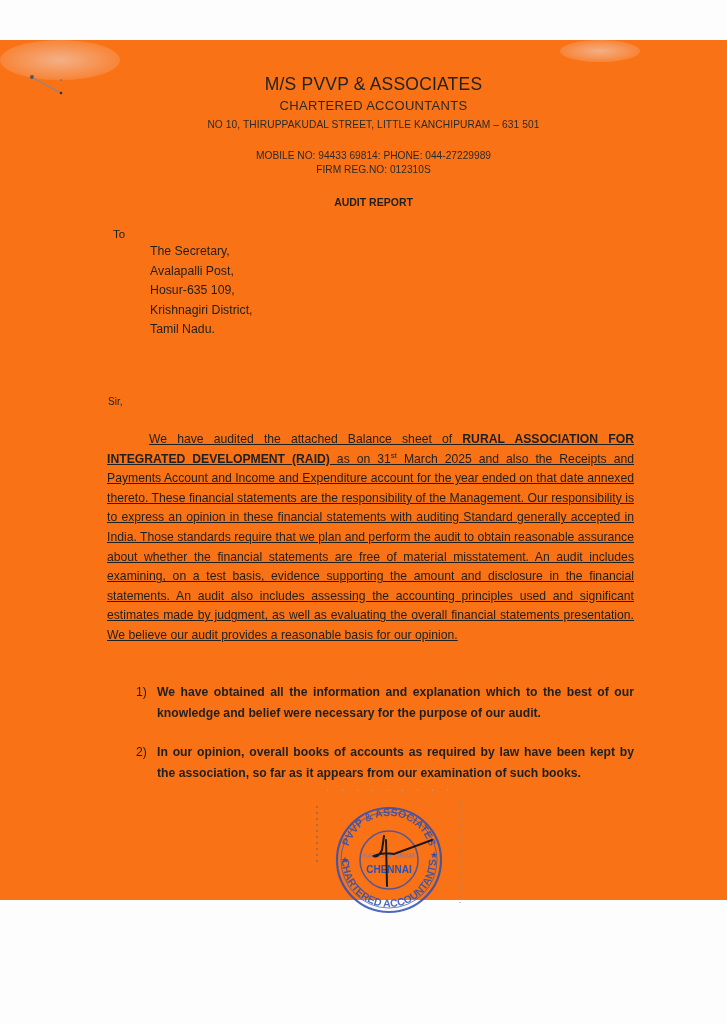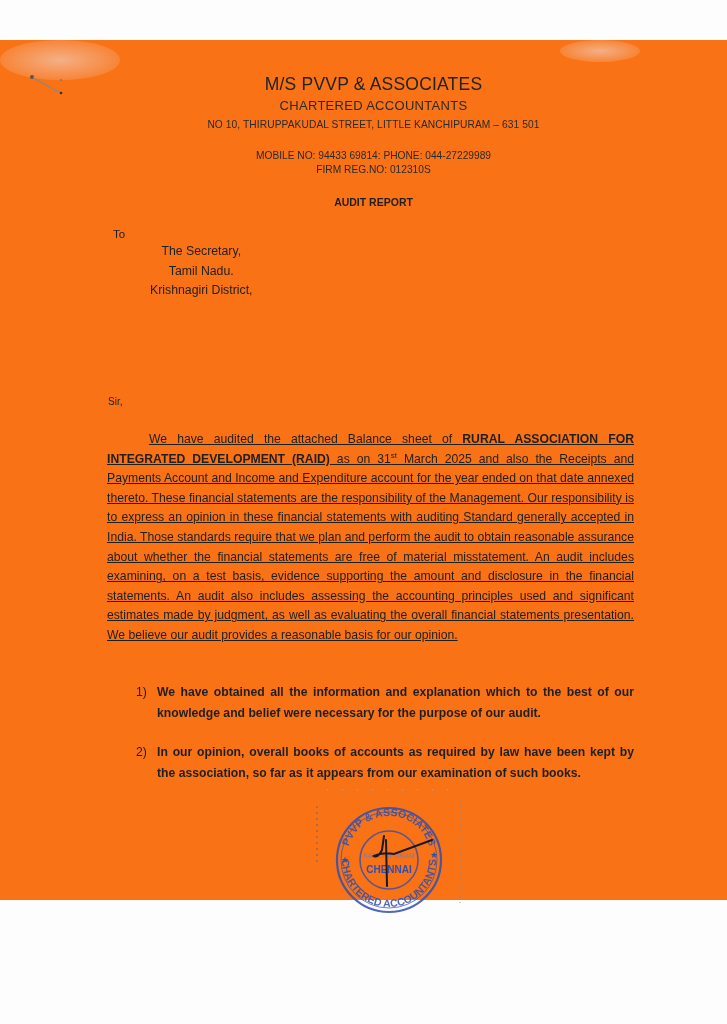--- a/index.html
+++ b/index.html
@@ -81,21 +81,21 @@
       position: absolute;
       left: 113px; top: 188px;
       font-size: 11.5px;
     }
     .address-block {
       position: absolute;
       left: 150px; top: 202px;
       font-size: 12.3px;
       line-height: 19.6px;
     }
-    .address-line { display: block; white-space: nowrap; text-align: center; }
+    .address-line { display: block; white-space: nowrap; }
     .salutation {
       position: absolute;
       left: 108px; top: 356px;
       font-size: 10px;
     }
     .body-para {
       position: absolute;
       left: 107px; top: 390px;
       width: 527px;
       font-size: 12.2px;
@@ -153,22 +153,24 @@
   <div class="letterhead firm-address">NO 10, THIRUPPAKUDAL STREET, LITTLE KANCHIPURAM – 631 501</div>
   <div class="letterhead firm-contact">MOBILE NO: 94433 69814: PHONE: 044-27229989</div>
   <div class="letterhead firm-reg">FIRM REG.NO: 012310S</div>
 
   <div class="letterhead report-title">AUDIT REPORT</div>
 
   <div class="to-label">To</div>
 
   <div class="address-block">
     <span class="address-line">The Secretary,</span>
+    <span class="address-line">Avalapalli Post,</span>
+    <span class="address-line">Hosur-635 109,</span>
+    <span class="address-line">Krishnagiri District,</span>
     <span class="address-line">Tamil Nadu.</span>
-    <span class="address-line">Krishnagiri District,</span>
   </div>
 
   <div class="salutation">Sir,</div>
 
   <p class="body-para" style="margin:0;"><span>We have audited the attached Balance sheet of </span><b>RURAL ASSOCIATION FOR INTEGRATED DEVELOPMENT (RAID)</b><span> as on 31</span><sup>st</sup><span> March 2025 and also the Receipts and Payments Account and Income and Expenditure account for the year ended on that date annexed thereto. These financial statements are the responsibility of the Management. Our responsibility is to express an opinion in these financial statements with auditing Standard generally accepted in India.  Those standards require that we plan and perform the audit to obtain reasonable assurance about whether the financial statements are free of material misstatement.  An audit includes examining, on a test basis, evidence supporting the amount and disclosure in the financial statements.  An audit also includes assessing the accounting principles used and significant estimates made by judgment, as well as evaluating the overall financial statements presentation.  We believe our audit provides a reasonable basis for our opinion.</span></p>
 
   <div class="list-item item-1">
     <span class="num">1)</span>
     <span class="txt">We have obtained all the information and explanation which to the best of our knowledge and belief were necessary for the purpose of our audit.</span>
   </div>

